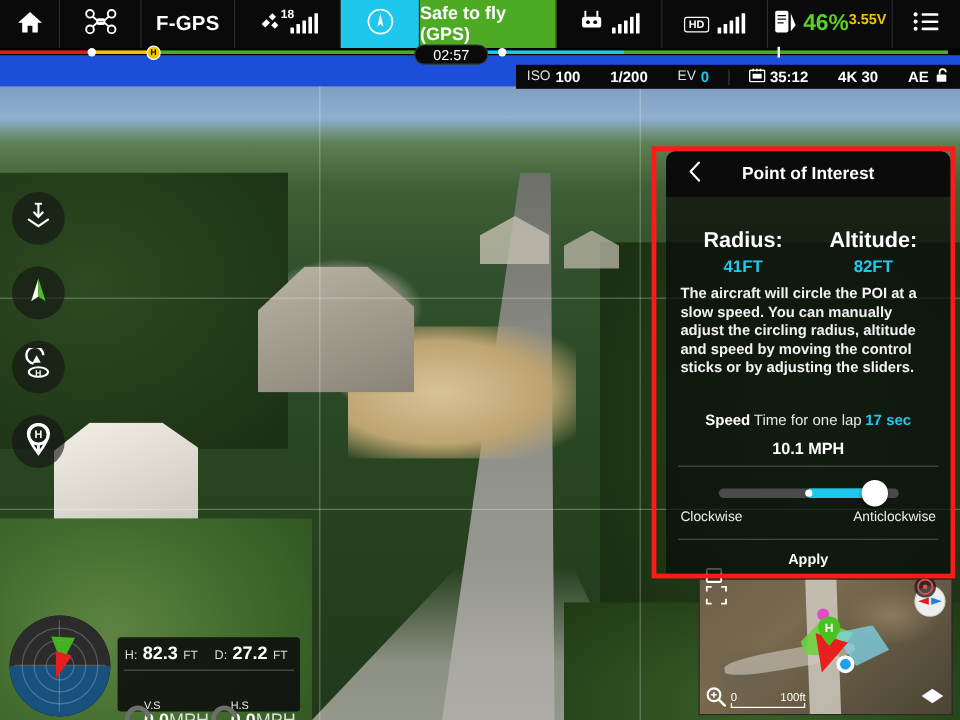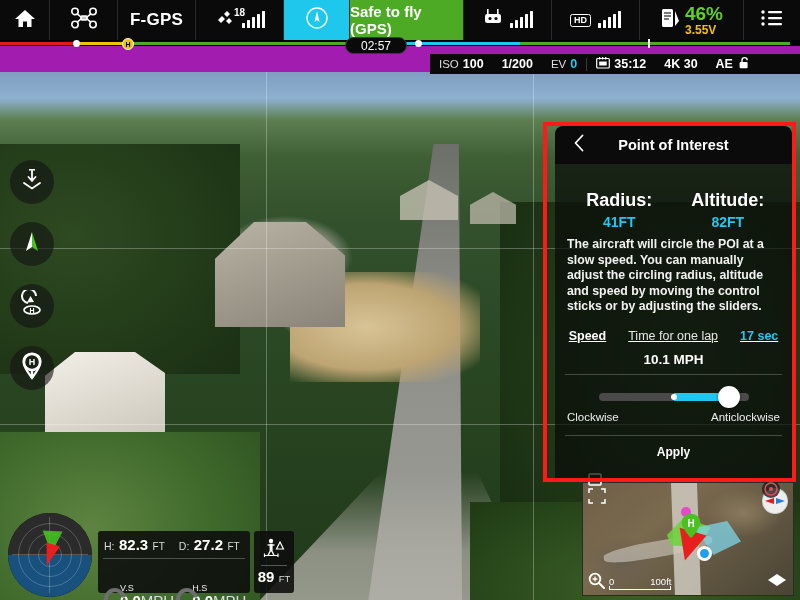--- a/index.html
+++ b/index.html
@@ -1,19 +1,19 @@
 <!DOCTYPE html>
 <html><head>
 <meta charset="utf-8">
 <style>
   * { margin:0; padding:0; box-sizing:border-box; }
   html,body { width:800px; height:600px; overflow:hidden; background:#000; }
   body { font-family:"Liberation Sans", sans-serif; -webkit-font-smoothing:antialiased; }
 
-  #app { position:relative; width:800px; height:600px; overflow:hidden; background:#a21caf; }
+  #app { position:relative; width:800px; height:600px; overflow:hidden; background:#1d4ed8; }
 
   
   #video {
     position:absolute; left:0; top:72px; width:800px; height:528px;
     background:
       
       linear-gradient(100deg, rgba(0,0,0,0) 0%, rgba(0,0,0,0) 100%),
       radial-gradient(ellipse 120px 70px at 120px 230px, #efeee6 0%, #d8d6cc 40%, rgba(190,188,175,0) 72%),
       radial-gradient(ellipse 90px 55px at 285px 185px, #cfcdc2 0%, #a9a79c 45%, rgba(140,138,128,0) 75%),
       radial-gradient(ellipse 70px 40px at 330px 240px, #d9c9a6 0%, #c0ad84 45%, rgba(180,160,120,0) 78%),
@@ -87,41 +87,41 @@
   #tb-menu { width:56px; }
 
   .bars { display:inline-flex; align-items:flex-end; gap:2px; height:16px; }
   .bars i { display:block; width:3px; background:#fff; border-radius:0.5px; }
   .bars i:nth-child(1){height:5px} .bars i:nth-child(2){height:8px}
   .bars i:nth-child(3){height:11px} .bars i:nth-child(4){height:14px}
   .bars i:nth-child(5){height:17px}
 
   .satnum { position:absolute; font-size:10px; font-weight:bold; color:#fff; }
 
-  #battxt { display:flex; flex-direction:column; align-items:flex-start; line-height:1.05;justify-content:flex-end; }
+  #battxt { display:flex; flex-direction:row; align-items:flex-start; line-height:1.05;justify-content:flex-end; }
   #battxt .pct { color:#5bd127; font-weight:bold; font-size:19px; }
   #battxt .volt { color:#f2c400; font-weight:bold; font-size:12px; }
 
   
   #batline { position:absolute; left:0; top:40px; width:800px; height:6px; z-index:41; background:#000; }
   #batline .seg { position:absolute; top:2px; height:3px; }
   #batline .dot { position:absolute; top:0px; width:7px; height:7px; border-radius:50%; background:#fff; }
   #batline .hmark { position:absolute; top:-2px; width:12px; height:12px; border-radius:50%;
                     background:#f2c400; border:1.5px solid #fff; display:flex; align-items:center;
                     justify-content:center; font-size:7px; font-weight:bold; color:#000; }
   #batline .tick { position:absolute; top:-1px; width:2px; height:9px; background:#fff; }
 
   #timer { position:absolute; left:345px; top:37px; width:62px; height:17px; border-radius:9px;
            background:#0a0a0a; border:1px solid #3a3a3a; color:#fff; font-size:12px;
            display:flex; align-items:center; justify-content:center; z-index:42; }
 
   
   #cambar { position:absolute; left:430px; top:54px; width:370px; height:20px;
             background:#0a0a0a; display:flex; align-items:center; z-index:39;
-            color:#fff; font-size:12.5px; }
+            color:#fff; font-size:12.5px;justify-content:space-between; }
   #cambar .seg { display:flex; align-items:center; gap:4px; padding:0 9px; height:14px; }
   #cambar .sep { width:1px; height:13px; background:#3c3c3c; }
   #cambar .lbl { color:#dedede; font-size:11.5px; }
   #cambar .val { color:#fff; font-weight:bold; }
   #cambar .cy { color:#22c8f0; font-weight:bold; }
 
   
   .lbtn { position:absolute; left:10px; width:44px; height:44px; border-radius:50%;
           background:rgba(20,20,20,0.62); display:flex; align-items:center; justify-content:center; z-index:30; }
   #lb1 { top:160px; } #lb2 { top:222px; } #lb3 { top:284px; } #lb4 { top:346px; }
@@ -137,21 +137,21 @@
   #poi-head .title { font-size:14.5px; font-weight:bold; }
   #poi-back { position:absolute; left:14px; top:9px; width:20px; height:20px;
               display:flex; align-items:center; justify-content:center; }
   #poi-body { padding:0 10px; }
   #rowvals { display:flex; margin-top:26px; }
   #rowvals .col { flex:1; text-align:center; }
   #rowvals .lab { font-size:18px; font-weight:bold; color:#fff; }
   #rowvals .val { font-size:14px; font-weight:bold; color:#22c8f0; margin-top:3px; }
   #poi-desc { margin-top:7px; font-size:12.3px; line-height:1.27; font-weight:bold;
               color:#f2f2f2; padding:0 2px; }
-  #speed-row { margin-top:14px; display:flex; align-items:baseline; justify-content:center; gap:22px;text-decoration:underline; }
+  #speed-row { margin-top:28px; display:flex; align-items:baseline; justify-content:center; gap:3px; }
   #speed-row .sp { font-size:12.5px; font-weight:bold; }
   #speed-row .tl { font-size:12.5px; color:#e6e6e6; }
   #speed-row .sec { font-size:12.5px; font-weight:bold; color:#22c8f0; }
   #mph { text-align:center; font-size:13.5px; font-weight:bold; margin-top:9px; }
   .hr { height:1px; background:rgba(255,255,255,0.22); margin-top:7px; }
 
   #slider { position:relative; margin:11px auto 0; width:150px; height:22px; }
   #strack { position:absolute; left:0; top:7px; width:150px; height:8px; border-radius:4px; background:#4a4a4a; }
   #sfill { position:absolute; left:75px; top:7px; width:56px; height:8px; background:#1ec8ec; }
   #scenter { position:absolute; left:72px; top:8px; width:6px; height:6px; border-radius:50%; background:#fff; }
@@ -581,35 +581,20 @@
       <span class="gauge">
         <span class="arc"></span>
         <span style="display:flex;flex-direction:column;line-height:1;">
           <span class="gl">H.S</span>
           <span><span class="gv">0.0</span><span class="gu">MPH</span></span>
         </span>
       </span>
     </div>
   </div>
 
-  <div id="height">
-    <span>
-      <svg width="24" height="20" viewBox="0 0 24 20">
-        <circle cx="9" cy="3" r="2.2" fill="#fff"></circle>
-        <rect x="7.6" y="5.8" width="3" height="8" fill="#fff"></rect>
-        <path d="M5.5 7 L12.5 7" stroke="#fff" stroke-width="1.3"></path>
-        <path d="M8 13.5 L6 17.5 M10.2 13.5 L12 17.5" stroke="#fff" stroke-width="1.4"></path>
-        <path d="M2.5 15.5 L2.5 19 M16 15.5 L16 19 M2.5 17.5 L16 17.5" stroke="#fff" stroke-width="1.2"></path>
-        <path d="M18 4 L21.5 11 L14.5 11 Z" fill="none" stroke="#fff" stroke-width="1.2"></path>
-      </svg>
-    </span>
-    <span class="hline"></span>
-    <span><span class="hv">89</span>
-    <span class="hu">FT</span></span>
-  </div>
 
   <div id="tinybtn1">
     <svg width="18" height="16" viewBox="0 0 18 16">
       <rect x="1" y="2" width="12" height="11" rx="1" fill="none" stroke="#fff" stroke-width="1.5"></rect>
     </svg>
   </div>
   <div id="tinybtn2">
     <svg width="18" height="18" viewBox="0 0 18 18">
       <circle cx="9" cy="9" r="6" fill="none" stroke="#e05050" stroke-width="1.5"></circle>
       <circle cx="9" cy="9" r="2" fill="#e05050"></circle>

